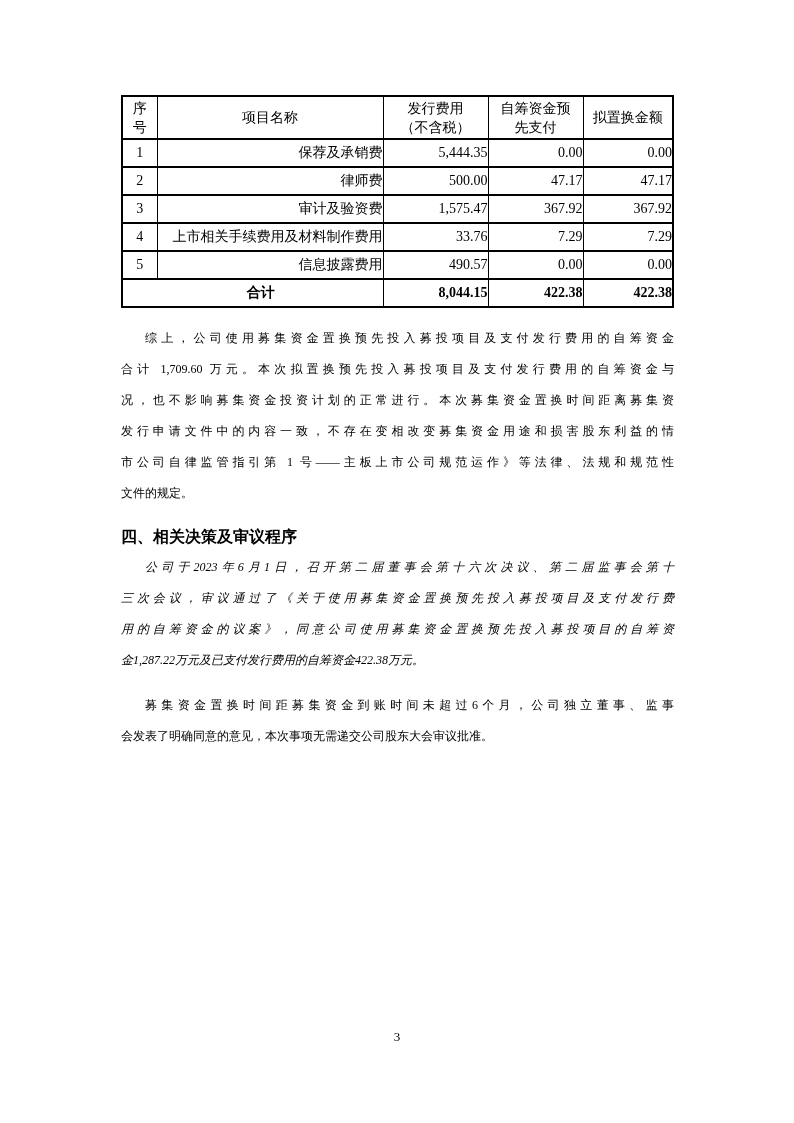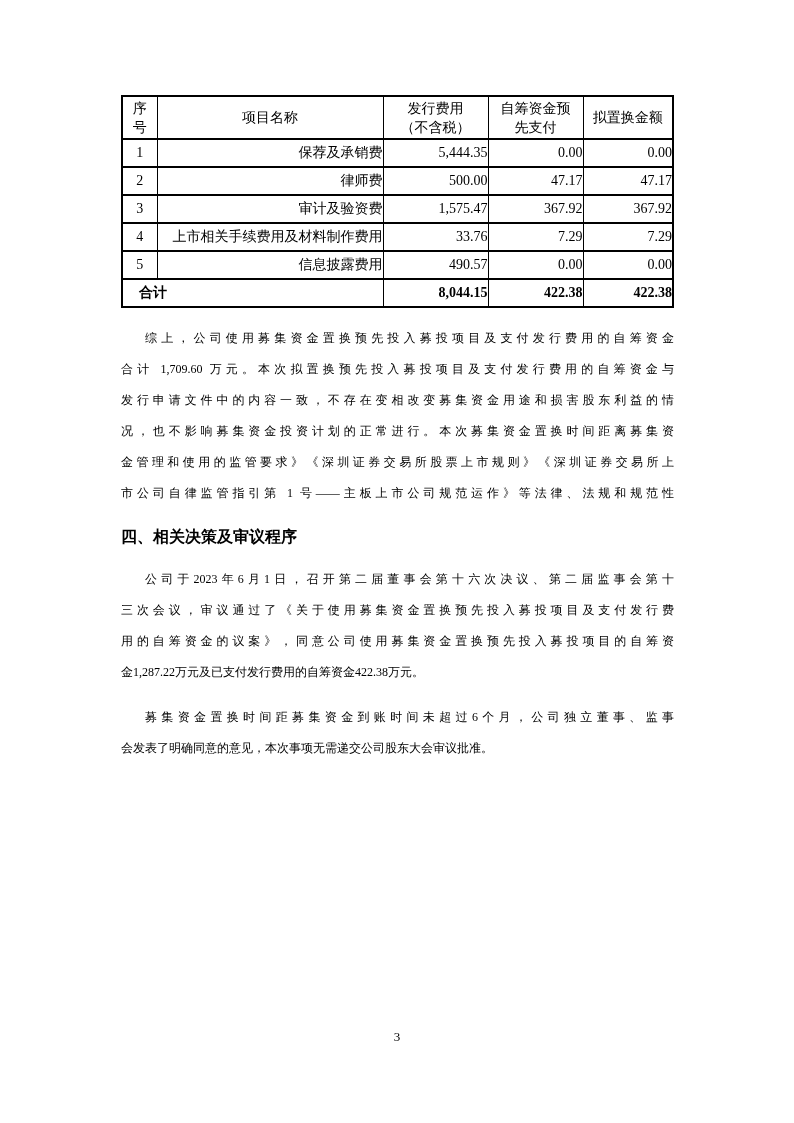--- a/index.html
+++ b/index.html
@@ -31,33 +31,33 @@
     padding:0;
     overflow:hidden;
   }
   .fee thead th { height:43px; text-align:center; line-height:19px; vertical-align:middle; }
   .fee tbody td { height:28px; vertical-align:middle; }
   .hl { display:block; }
   .c-no   { text-align:center; }
   .c-name { text-align:right; padding-left:9px; }
   .c-num  { text-align:right; padding-right:8px; }
   .fee tr.total td { font-weight:bold; }
-  .fee tr.total .c-label { text-align:left;padding-left:16px; }
+  .fee tr.total .c-label { text-align:center;padding-left:16px; }
 
   
   .para { font-size:12px; line-height:31px; }
   .ln { text-align:justify; text-align-last:justify; }
   .ln.first { text-indent:2em; }
   .ln.last  { text-align-last:left; }
 
   .h-sec { font-size:16px; font-weight:bold; line-height:22px; }
 
   .m-para1   { margin-top:15px; }
   .m-h4      { margin-top:17px; }
-  .m-para2   { margin-top:16px; }
+  .m-para2   { margin-top:4px;font-style:italic; }
   .m-para3   { margin-top:14px; }
 
   .page-num {
     position:absolute;
     left:0; top:1029px; width:100%;
     text-align:center;
     font-size:13px;
     line-height:16px;
   }
 </style>
@@ -134,24 +134,24 @@
           <td class="c-num">8,044.15</td>
           <td class="c-num">422.38</td>
           <td class="c-num">422.38</td>
         </tr>
       </tbody>
     </table>
 
     <div class="para m-para1">
       <div class="ln first">综上，公司使用募集资金置换预先投入募投项目及支付发行费用的自筹资金</div>
       <div class="ln">合计 1,709.60 万元。本次拟置换预先投入募投项目及支付发行费用的自筹资金与</div>
+      <div class="ln">况，也不影响募集资金投资计划的正常进行。本次募集资金置换时间距离募集资</div>
       <div class="ln">发行申请文件中的内容一致，不存在变相改变募集资金用途和损害股东利益的情</div>
-      <div class="ln">况，也不影响募集资金投资计划的正常进行。本次募集资金置换时间距离募集资</div>
-      <div class="ln">金管理和使用的监管要求》《深圳证券交易所股票上市规则》《深圳证券交易所上</div>
       <div class="ln">市公司自律监管指引第 1 号——主板上市公司规范运作》等法律、法规和规范性</div>
+      <div class="ln last">文件的规定。</div>
     </div>
 
     <div class="h-sec m-h4">四、相关决策及审议程序</div>
 
     <div class="para m-para2">
       <div class="ln first">公司于2023年6月1日，召开第二届董事会第十六次决议、第二届监事会第十</div>
       <div class="ln">三次会议，审议通过了《关于使用募集资金置换预先投入募投项目及支付发行费</div>
       <div class="ln">用的自筹资金的议案》，同意公司使用募集资金置换预先投入募投项目的自筹资</div>
       <div class="ln last">金1,287.22万元及已支付发行费用的自筹资金422.38万元。</div>
     </div>

